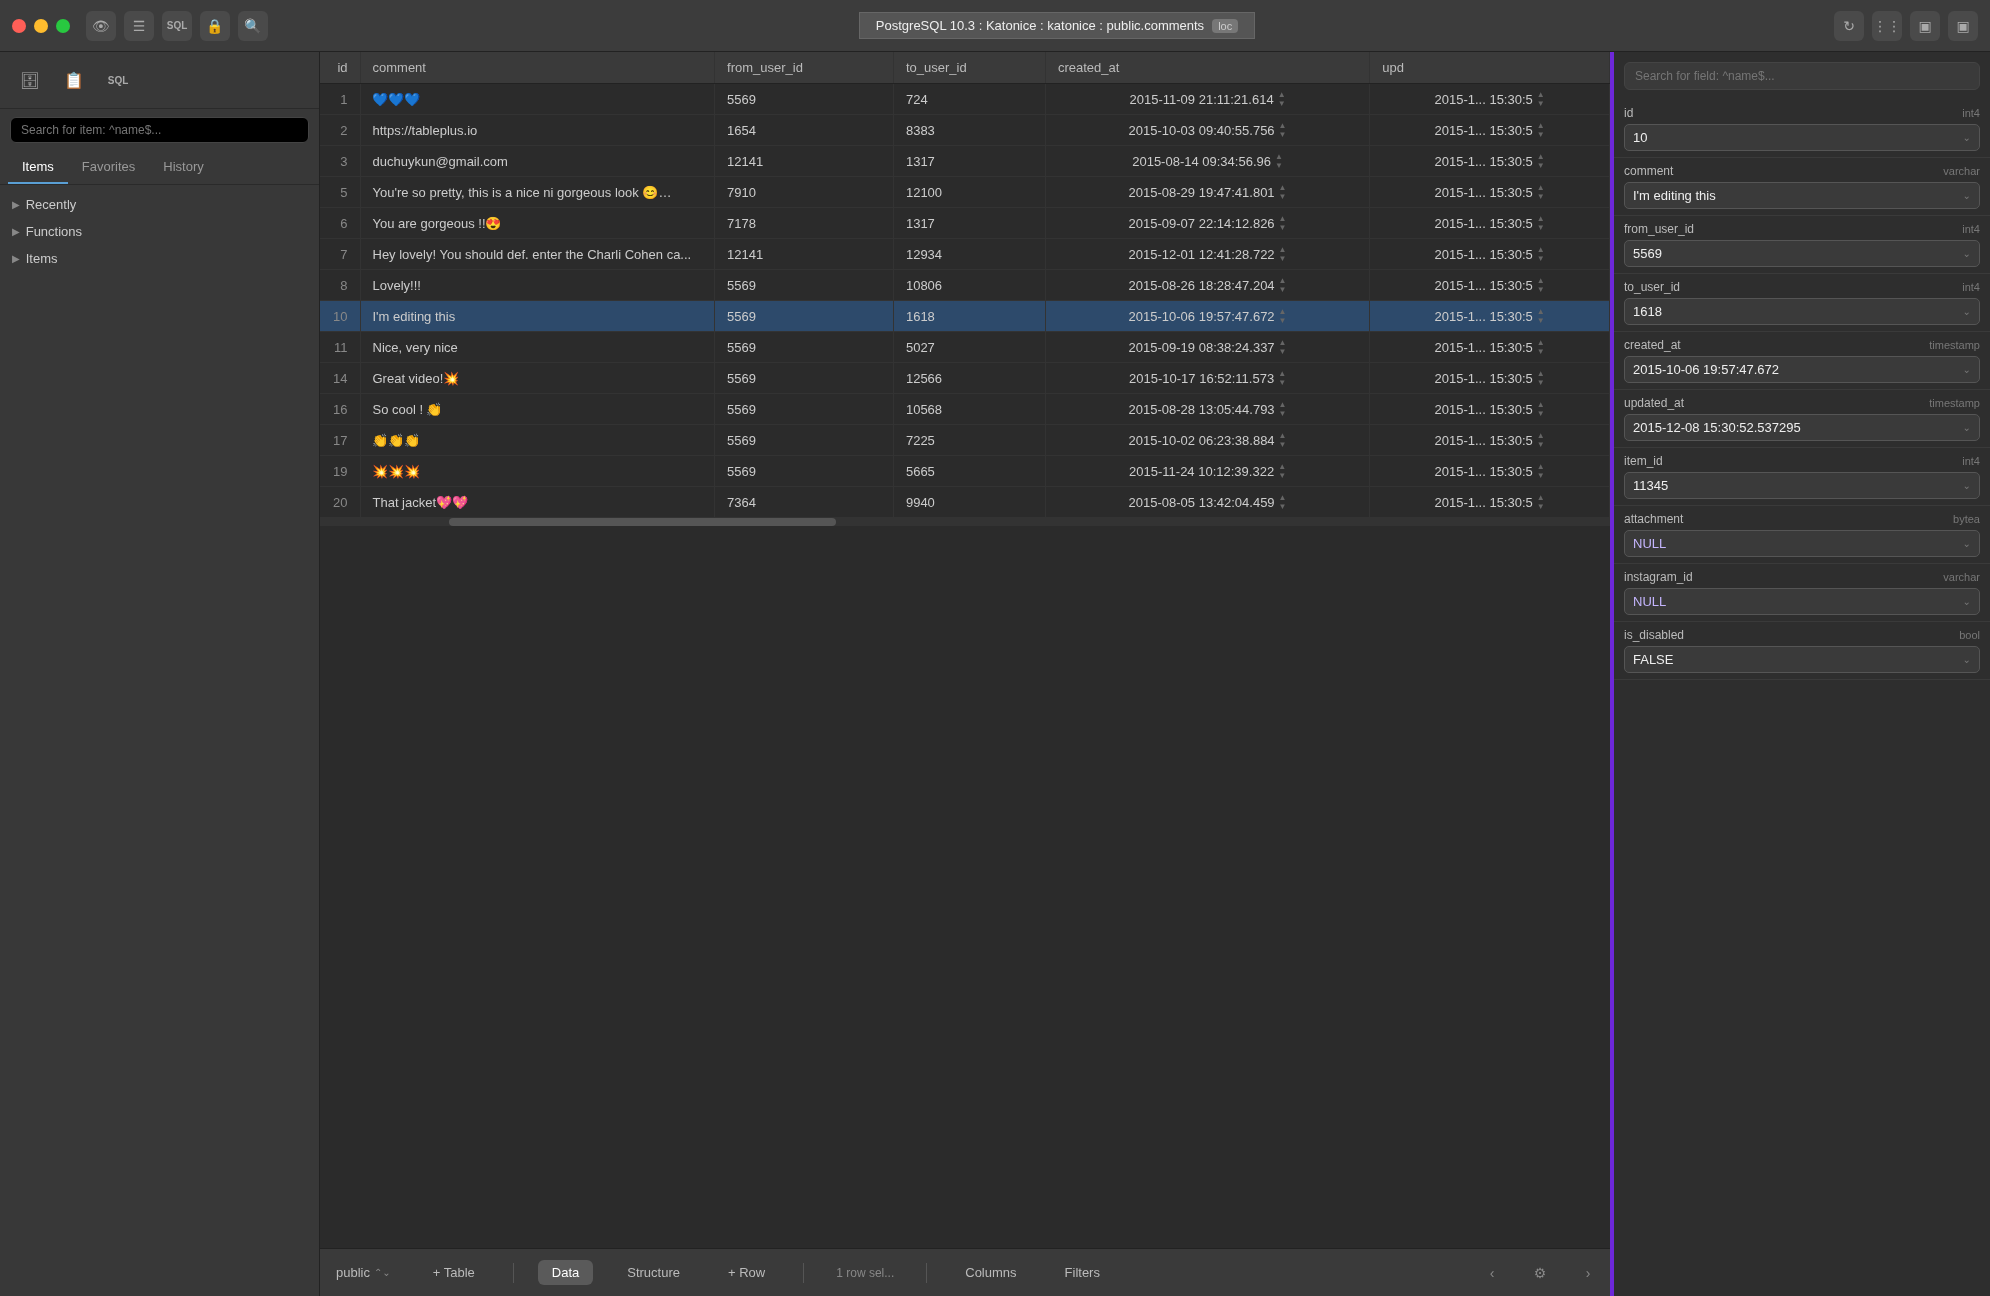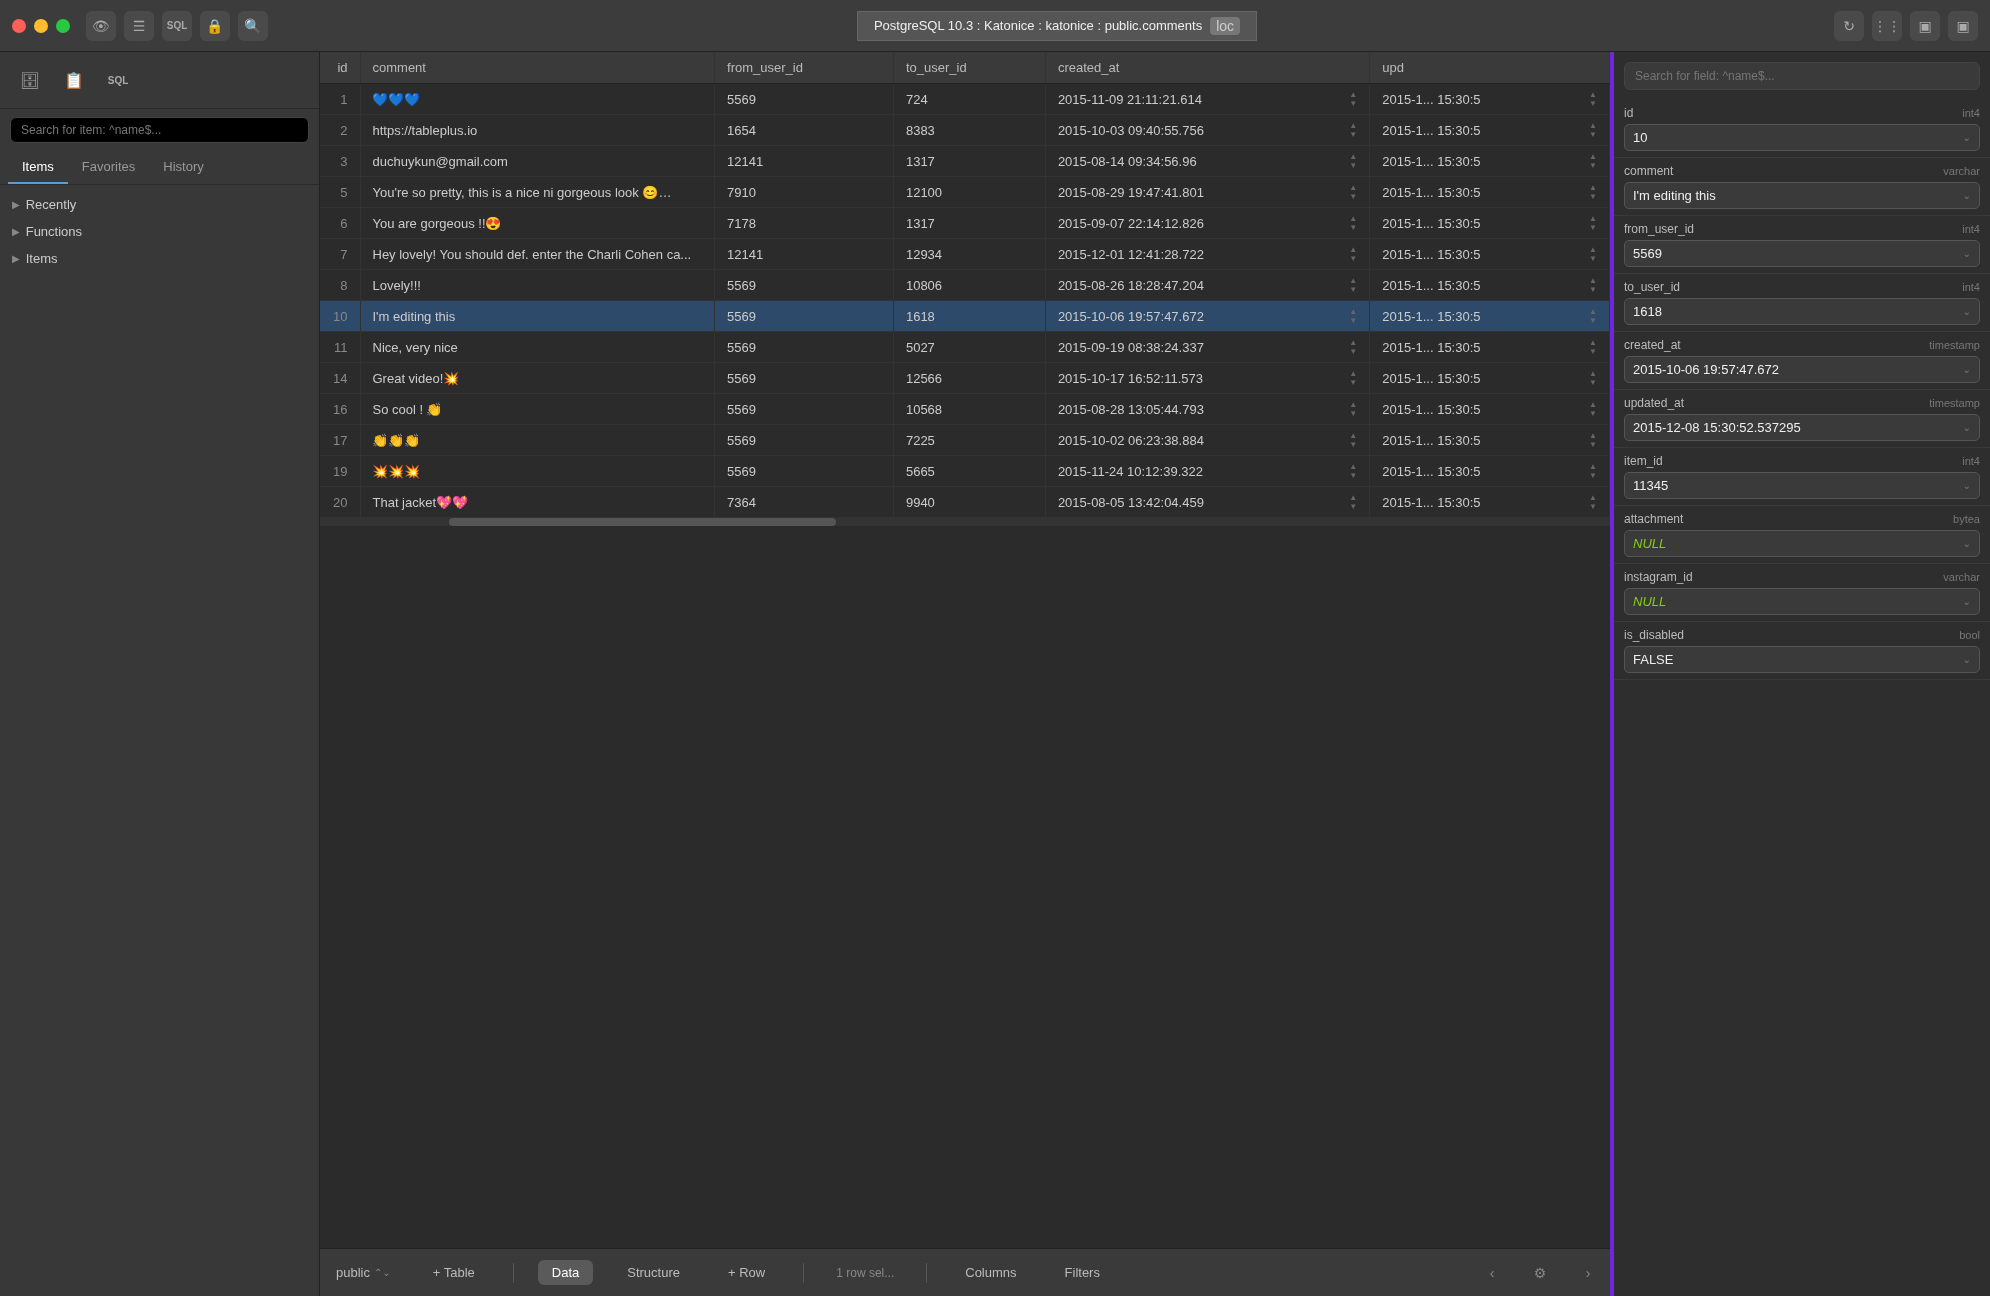--- a/index.html
+++ b/index.html
@@ -68,21 +68,21 @@
       color: #eee;
       font-size: 13px;
       display: flex;
       align-items: center;
       gap: 8px;
     }
     .loc-badge {
       background: #777;
       border-radius: 4px;
       padding: 1px 6px;
-      font-size: 14px;
+      font-size: 11px;
       color: #ccc;
     }
 
     .titlebar-right {
       display: flex;
       gap: 8px;
       align-items: center;
     }
 
     
@@ -231,21 +231,21 @@
       display: flex;
       flex-direction: column;
       font-size: 8px;
       color: #666;
       margin-left: 4px;
     }
 
     .td-with-arrows {
       display: flex;
       align-items: center;
-      justify-content: space-between;
+      justify-content: center;
     }
 
     
     .bottom-bar {
       height: 48px;
       background: #3a3a3a;
       border-top: 1px solid #222;
       display: flex;
       align-items: center;
       padding: 0 8px;
@@ -353,22 +353,21 @@
       font-size: 13px;
       display: flex;
       align-items: center;
       justify-content: space-between;
     }
     .field-dropdown-arrow {
       color: #777;
       font-size: 10px;
     }
     .field-null {
-      color: #84cc16;
-      font-style: italic;
+      color: #c4b5fd;
     }
 
     .horizontal-scroll {
       height: 8px;
       background: #333;
       margin: 0;
       position: relative;
     }
     .horizontal-thumb {
       position: absolute;

